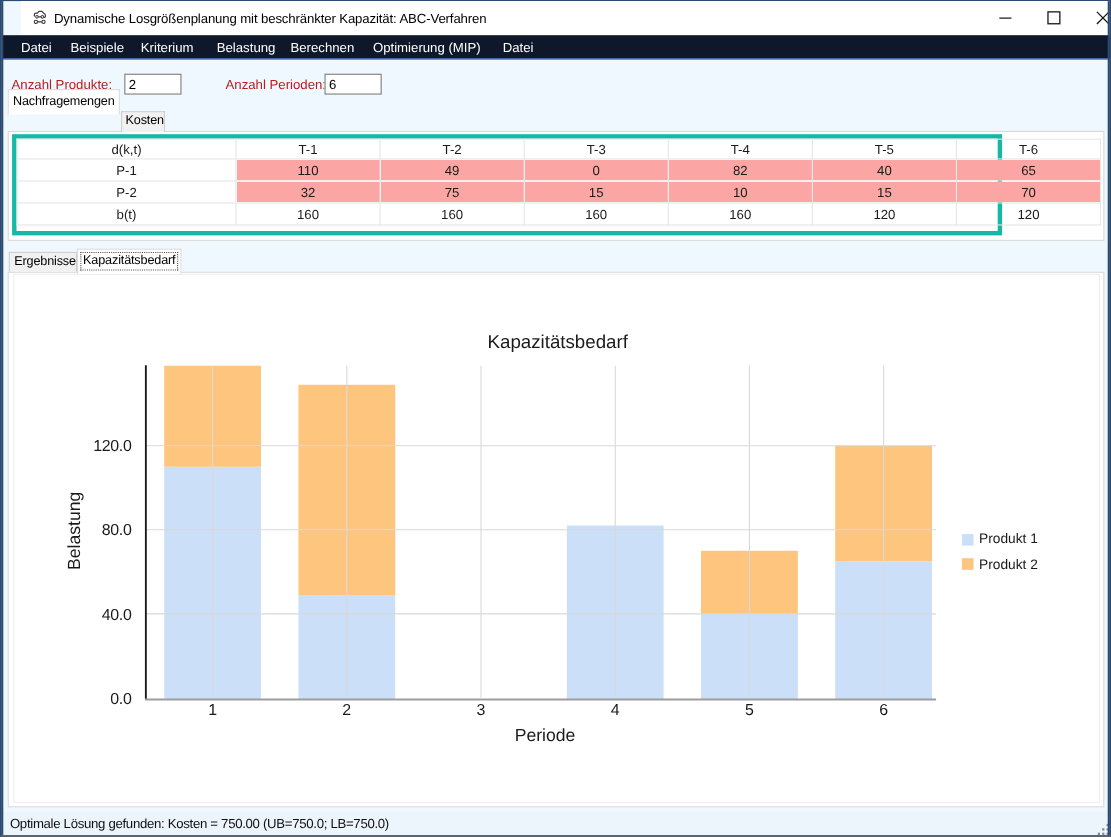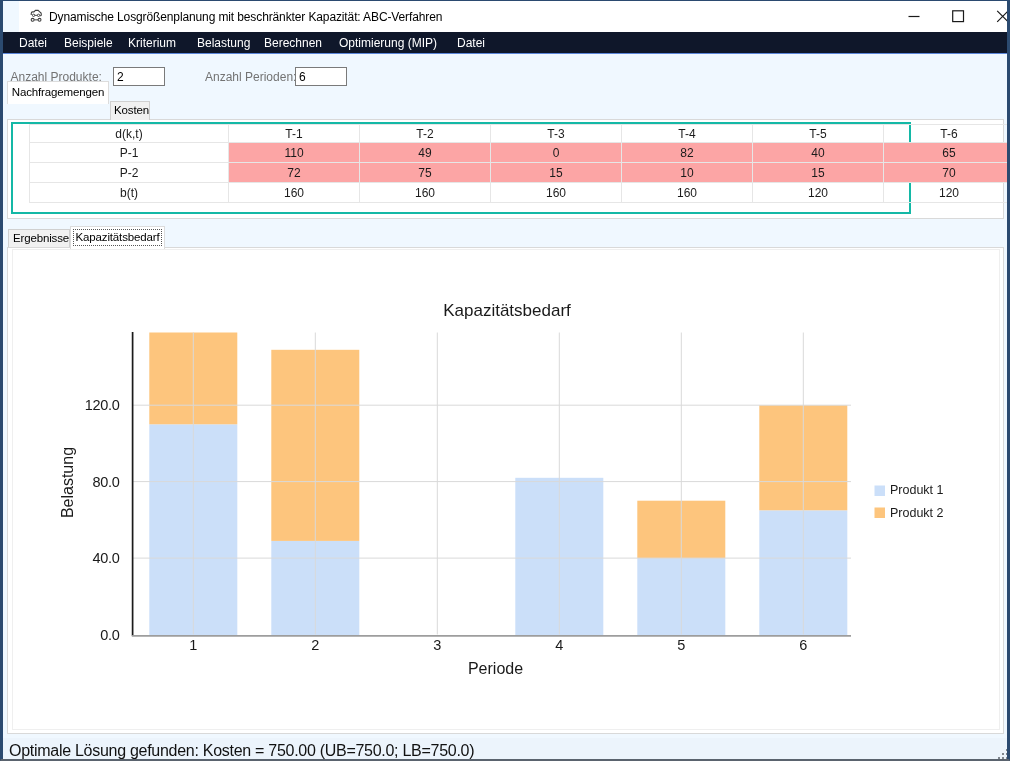--- a/index.html
+++ b/index.html
@@ -8,40 +8,40 @@
          background:#f0f8ff; border:1px solid #2b4a70; border-bottom:2px solid #5a636e; }
   .abs { position:absolute; }
   
   #titlebar { left:18px; top:0; width:1008px; height:31px; background:#fff; }
   #title { left:30px; top:9px; font-size:12px; color:#000; letter-spacing:-0.12px; }
   
   #menubar { left:1px; top:31px; width:1008px; height:22px; background:#0f172a;
              border-bottom:1px solid #5b86d9; }
   .mi { position:absolute; top:4px; color:#fff; font-size:12px; }
   
-  .lbl { font-size:12px; color:#737373; }
+  .lbl { font-size:12px; color:#b91c1c; }
   .tbox { background:#fff; border:1px solid #7a7a7a; font-size:12px;
           padding:2px 0 0 3px; color:#000; }
   
   .tab-active { background:#fff; border:1px solid #dcdcdc; border-bottom:none;
                 font-size:11.5px; letter-spacing:-0.15px; text-align:center; color:#000; z-index:3; }
   .tab-inactive { background:#f1f1f1; border:1px solid #d0d0d0; border-bottom:none;
                   font-size:11.5px; letter-spacing:-0.15px; text-align:right; color:#000; z-index:3; }
   .tabpage { background:#fff; border:1px solid #d9d9d9; z-index:1; }
   
   #dgv { left:10px; top:121px; width:900px; height:92px; background:#fff;
-         border:2px solid #14b8a6; z-index:4;padding-left:16px; }
+         border:4px solid #14b8a6; z-index:4; }
   #dgv table { border-collapse:collapse; table-layout:fixed; width:985px; }
   #dgv td { border:1px solid #e6e6e6; font-size:12px; text-align:center;
             color:#1b1b1b; padding:0; height:20px; overflow:hidden; }
   #dgv tr.hdr td { height:18px; }
   #dgv td.blue { background:#fca5a5;margin-top:34px; }
   
   #status { left:1px; top:737px; width:1008px; height:22px; background:#ecf4fc; }
-  #statustext { left:7px; top:4px; font-size:16px; letter-spacing:-0.28px; color:#111; }
+  #statustext { left:7px; top:4px; font-size:12px; letter-spacing:-0.28px; color:#111; }
 </style>
 </head>
 <body>
 <div class="abs" id="titlebar">
   <svg class="abs" style="left:10.5px;top:6.5px" width="12.5" height="14.5" viewBox="0 0 16 17">
     <path d="M1.6 8.2 v-2.2 a1.8 1.8 0 0 1 1.8-1.8 h1.6 l2-2 h3.4 l2.6 2.6 a1.9 1.9 0 0 1 1.4 1.8 v1.6 a1 1 0 0 1 -1 1 h-0.6" fill="none" stroke="#3d3d3d" stroke-width="1.4"></path>
     <circle cx="4.6" cy="8.6" r="1.5" fill="#fff" stroke="#3d3d3d" stroke-width="1.2"></circle>
     <circle cx="10.9" cy="8.6" r="1.5" fill="#fff" stroke="#3d3d3d" stroke-width="1.2"></circle>
     <path d="M6.1 8.6 h3.2" stroke="#3d3d3d" stroke-width="1.2"></path>
     <circle cx="3.4" cy="14.4" r="1.9" fill="#fff" stroke="#3d3d3d" stroke-width="1.3"></circle>
@@ -99,21 +99,21 @@
           <td>P-1</td>
           <td class="blue">110</td>
           <td class="blue">49</td>
           <td class="blue">0</td>
           <td class="blue">82</td>
           <td class="blue">40</td>
           <td class="blue">65</td>
         </tr>
     <tr>
           <td>P-2</td>
-          <td class="blue">72</td>
+          <td class="blue">32</td>
           <td class="blue">75</td>
           <td class="blue">15</td>
           <td class="blue">10</td>
           <td class="blue">15</td>
           <td class="blue">70</td>
         </tr>
     <tr>
           <td>b(t)</td>
           <td>160</td>
           <td>160</td>

